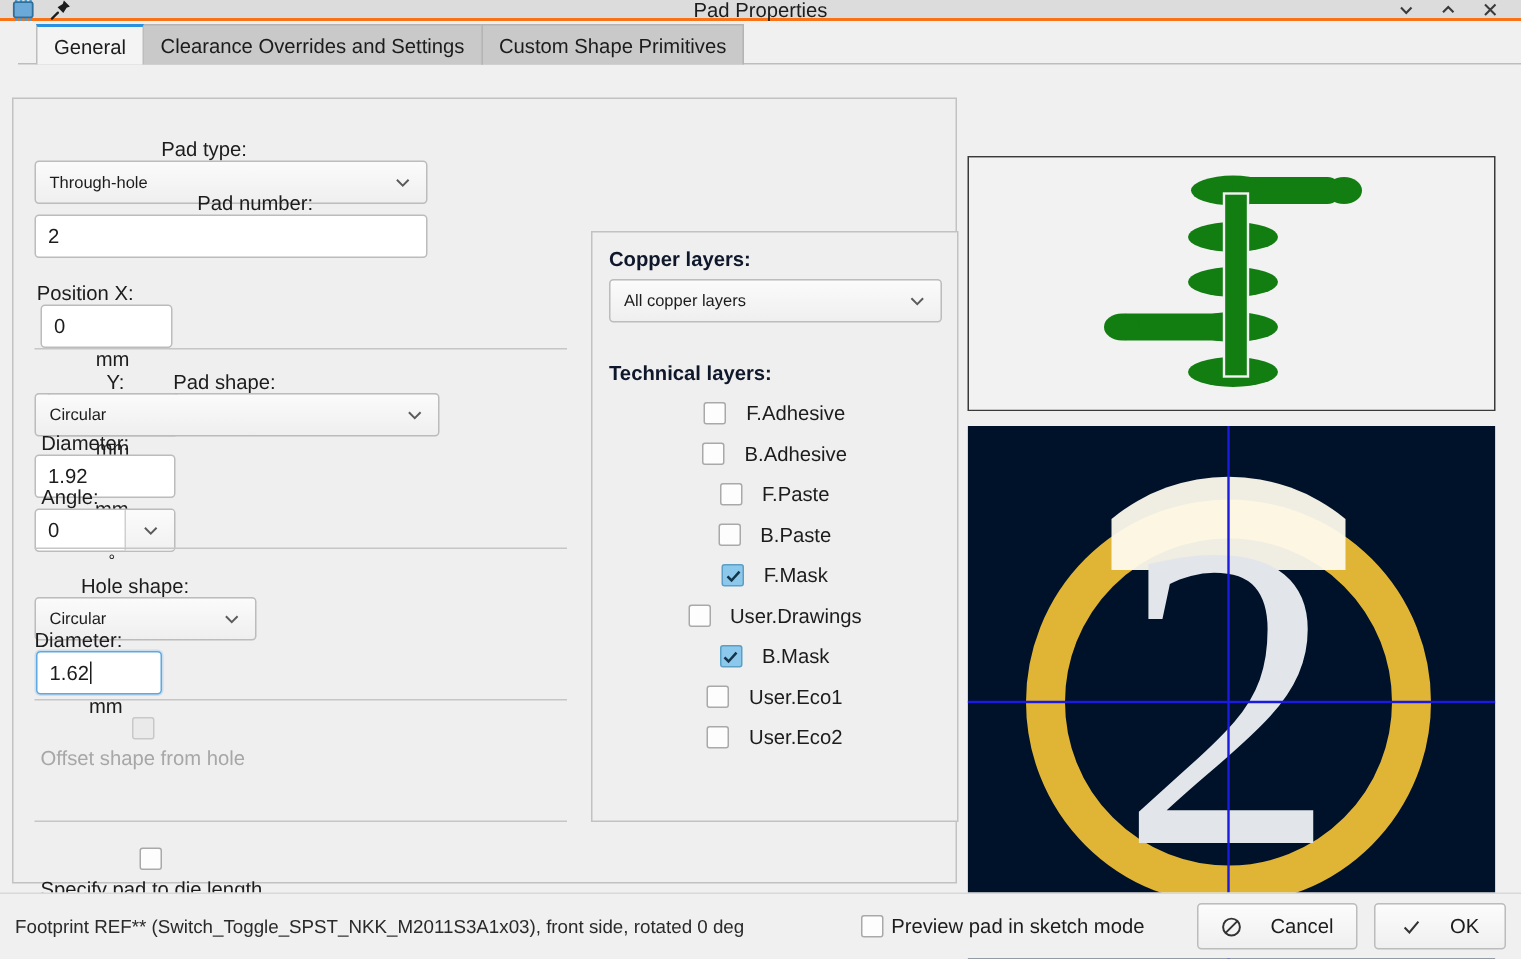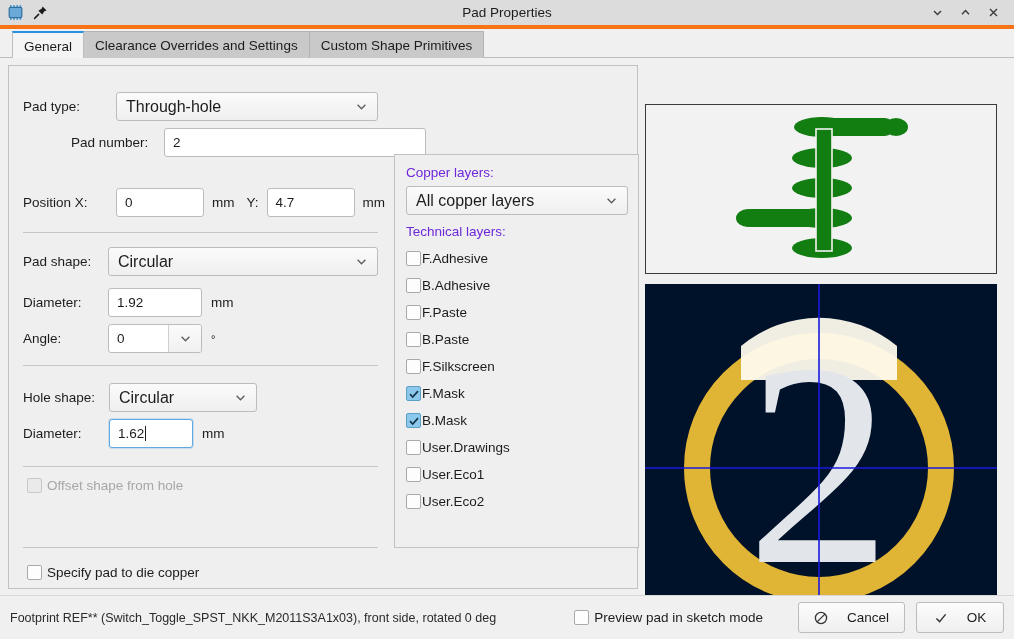--- a/index.html
+++ b/index.html
@@ -9,22 +9,22 @@
     background:#f0f0f0;
     font-family:"Liberation Sans", sans-serif;
     font-size:13.5px;
     color:#1c1c1c;
     overflow:hidden;
     position:relative;
   }
 
   
   .titlebar {
-    height:29px; background:#dcdcdc;
-    border-bottom:4px solid #f97316;
+    height:14px; background:#dcdcdc;
+    border-bottom:2px solid #f97316;
     display:flex; align-items:center;
     position:relative;
   }
   .tb-left { display:flex; align-items:center; gap:9px; padding-left:7px; }
   .app-icon { width:17px; height:17px; display:block; }
   .pin-icon { width:15px; height:15px; display:block; }
   .tb-title {
     position:absolute; left:0; right:0; text-align:center;
     font-size:13.5px; color:#1c1c1c; pointer-events:none;
   }
@@ -35,21 +35,21 @@
   .tb-btn {
     width:26px; height:22px; display:flex; align-items:center;
     justify-content:center; cursor:default;
   }
   .tb-btn svg { display:block; }
 
   
   .tabstrip {
     height:29px; background:#f0f0f0;
     display:flex; align-items:flex-end;
-    padding-left:12px; position:relative;
+    padding-left:12px; position:relative;margin-left:12px;
   }
   .tabstrip::after {
     content:""; position:absolute; left:0; right:0; bottom:0;
     height:1px; background:#bdbdbd;
   }
   .tab {
     height:27px; padding:0 11px;
     display:flex; align-items:center;
     font-size:13.5px;
     background:#c9c9c9;
@@ -70,30 +70,30 @@
   .content {
     position:absolute; left:0; top:58px; right:0; bottom:44px;
     background:#f0f0f0;
   }
   .panel-left {
     position:absolute; left:8px; top:7px; width:630px; bottom:6px;
     background:#efeff0;
     border:1px solid #c2c2c2;
   }
 
-  .row { display:flex; align-items:center; position:absolute; }
+  .row { display:flex; align-items:center; position:absolute;flex-direction:column; }
   .lbl { color:#1c1c1c; font-size:13.5px; }
   .unit { color:#1c1c1c; font-size:13.5px; }
 
   
   .combo {
     height:29px; background:linear-gradient(#fbfbfb,#efefef);
     border:1px solid #bcbcbc; border-radius:3px;
     display:flex; align-items:center;
-    padding:0 9px; font-size:16px; color:#1c1c1c;
+    padding:0 9px; font-size:11px; color:#1c1c1c;
     position:relative;
   }
   .combo .chev { margin-left:auto; padding-left:8px; display:flex; }
   .txt {
     height:29px; background:#ffffff;
     border:1px solid #bcbcbc; border-radius:3px;
     display:flex; align-items:center;
     padding:0 8px; font-size:13.5px; color:#1c1c1c;
   }
   .txt.focus {
@@ -131,23 +131,23 @@
   .chk.disabled .box { background:#eaeaea; border-color:#c8c8c8; }
   .chk.disabled .ctext { color:#a7a7a7; }
   .ctext { font-size:13.5px; color:#1c1c1c; }
 
   
   .group {
     position:absolute; left:385px; top:88px; width:245px; height:394px;
     border:1px solid #c2c2c2; background:#efeff0;
   }
   .group-inner { padding:10px 11px 0 11px; }
-  .glabel { font-size:13.5px; color:#6d28d9; margin-bottom:6px; }
+  .glabel { font-size:13.5px; color:#0f172a; margin-bottom:6px;font-weight:bold; }
   .layer-list { margin-top:2px; }
-  .layer-item { display:flex; align-items:center; gap:1px; height:27px; }
+  .layer-item { display:flex; align-items:center; gap:13px; height:27px;justify-content:center; }
 
   
   .stack-preview {
     position:absolute; left:645px; top:46px; width:352px; height:170px;
     background:#f2f2f2; border:1px solid #3a3a3a;
     overflow:hidden;
   }
   .pad-preview {
     position:absolute; left:645px; top:226px; width:352px; height:367px;
     overflow:hidden;
@@ -330,75 +330,71 @@
 
     <div class="row chk disabled" style="left:18px; top:412px;">
       <span class="box"></span>
       <span class="ctext">Offset shape from hole</span>
     </div>
 
     <div class="hsep" style="left:14px; top:481px; width:355px;"></div>
 
     <div class="row chk" style="left:18px; top:499px;">
       <span class="box"></span>
-      <span class="ctext">Specify pad to die copper</span>
+      <span class="ctext">Specify pad to die length</span>
     </div>
 
     <div class="group">
       <div class="group-inner">
         <div class="glabel">Copper layers:</div>
         <div class="combo" style="width:222px;">
           <span>All copper layers</span>
           <span class="chev">
             <svg width="13" height="13" viewBox="0 0 13 13">
                 <path d="M2.6 4.8 L6.5 8.8 L10.4 4.8" fill="none" stroke="#5c5c5c" stroke-width="1.3"></path>
               </svg>
           </span>
         </div>
-        <div class="glabel" style="margin-top:9px;">Technical layers:</div>
+        <div class="glabel" style="margin-top:26px;">Technical layers:</div>
         <div class="layer-list">
             <div class="layer-item chk">
               <span class="box"></span>
               <span class="ctext">F.Adhesive</span>
             </div>
             <div class="layer-item chk">
               <span class="box"></span>
               <span class="ctext">B.Adhesive</span>
             </div>
             <div class="layer-item chk">
               <span class="box"></span>
               <span class="ctext">F.Paste</span>
             </div>
             <div class="layer-item chk">
               <span class="box"></span>
               <span class="ctext">B.Paste</span>
-            </div>
-            <div class="layer-item chk">
-              <span class="box"></span>
-              <span class="ctext">F.Silkscreen</span>
             </div>
             <div class="layer-item chk">
               <span class="box checked">
                 <svg width="12" height="12" viewBox="0 0 12 12">
                   <path d="M2 6.2 L4.7 9 L10 3.1" fill="none" stroke="#13354a" stroke-width="1.7"></path>
                 </svg>
               </span>
               <span class="ctext">F.Mask</span>
             </div>
             <div class="layer-item chk">
+              <span class="box"></span>
+              <span class="ctext">User.Drawings</span>
+            </div>
+            <div class="layer-item chk">
               <span class="box checked">
                 <svg width="12" height="12" viewBox="0 0 12 12">
                   <path d="M2 6.2 L4.7 9 L10 3.1" fill="none" stroke="#13354a" stroke-width="1.7"></path>
                 </svg>
               </span>
               <span class="ctext">B.Mask</span>
-            </div>
-            <div class="layer-item chk">
-              <span class="box"></span>
-              <span class="ctext">User.Drawings</span>
             </div>
             <div class="layer-item chk">
               <span class="box"></span>
               <span class="ctext">User.Eco1</span>
             </div>
             <div class="layer-item chk">
               <span class="box"></span>
               <span class="ctext">User.Eco2</span>
             </div>
           </div>

